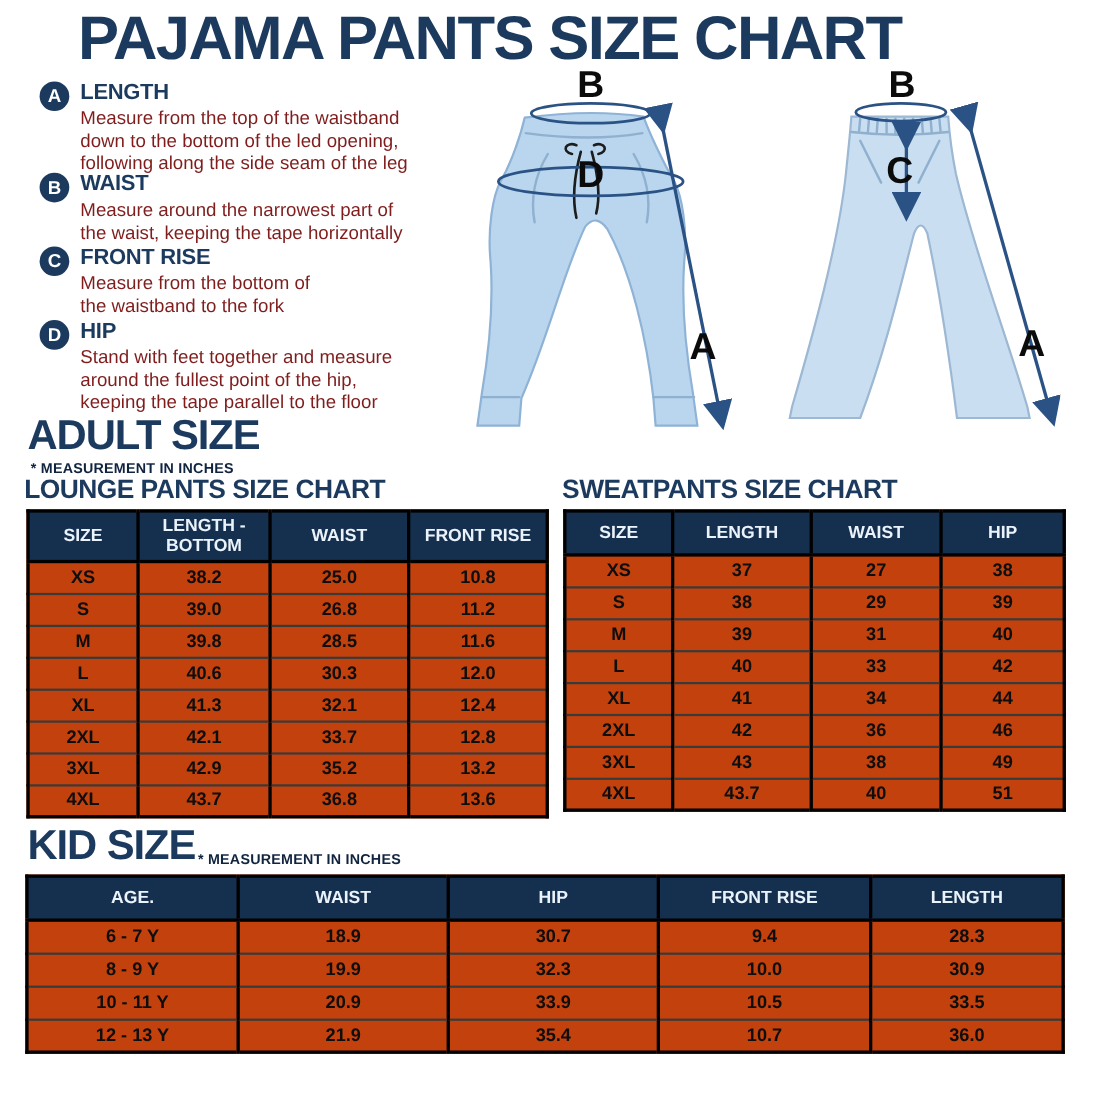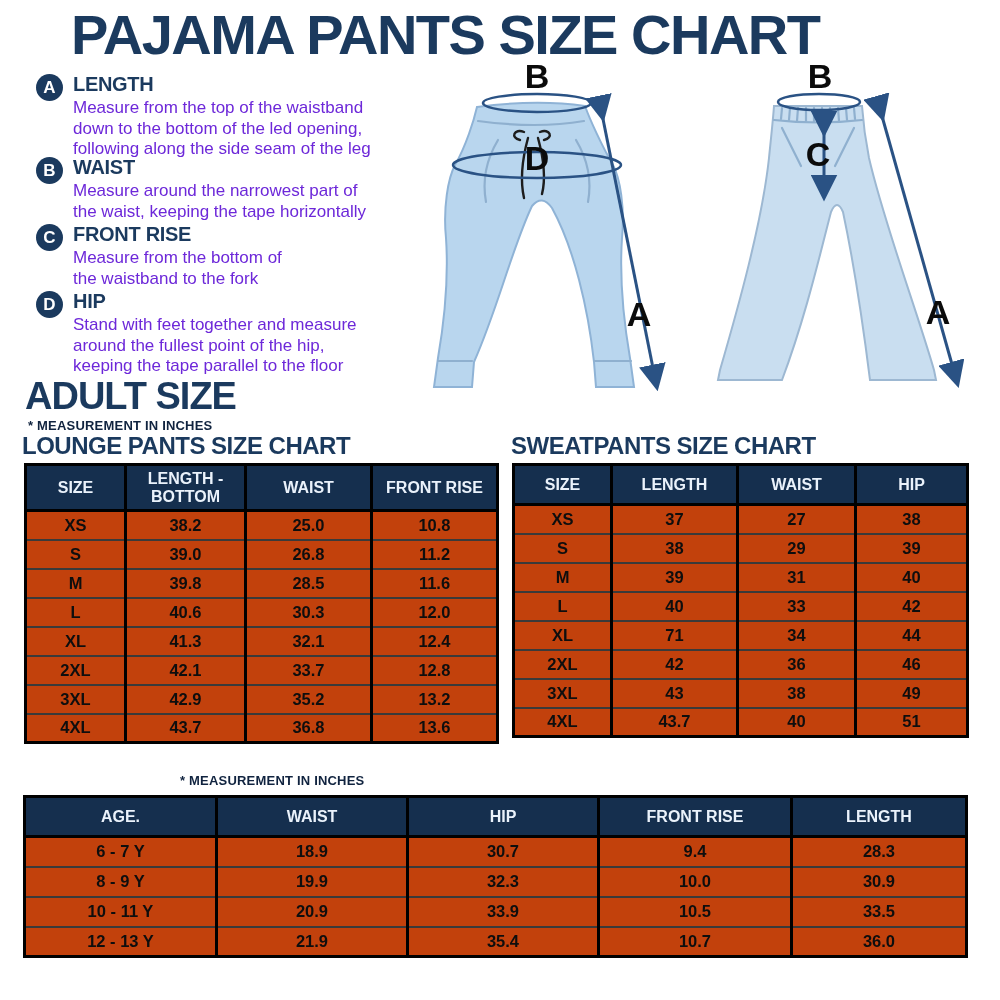--- a/index.html
+++ b/index.html
@@ -16,21 +16,21 @@
 
   .title{position:absolute;left:40px;top:2px;font-size:56px;font-weight:800;
          letter-spacing:-1.5px;color:var(--navy);white-space:nowrap;margin-left:31px;}
 
   
   .def{position:absolute;left:36px;display:flex;gap:10px;width:420px;}
   .badge{flex:0 0 auto;width:27px;height:27px;border-radius:50%;background:var(--navy);
          color:#fff;font-size:17px;font-weight:800;display:flex;align-items:center;
          justify-content:center;margin-top:1px;}
   .term{font-size:20px;font-weight:800;color:var(--navy);letter-spacing:-0.3px;}
-  .desc{font-size:17px;color:#6d28d9;line-height:20.5px;white-space:pre-line;margin-top:2px;}
+  .desc{font-size:17px;color:#7f1d1d;line-height:20.5px;white-space:pre-line;margin-top:2px;}
 
   
   .h-big{position:absolute;font-size:38px;font-weight:800;color:var(--navy);letter-spacing:-1px;}
   .note{position:absolute;font-size:13px;font-weight:700;color:#10233f;letter-spacing:0.2px;}
   .h-table{position:absolute;font-size:24px;font-weight:800;color:var(--navy);letter-spacing:-0.5px;}
 
   
   .sizetable{position:absolute;border-collapse:collapse;table-layout:fixed;background:#c2410c;
              border:3px solid #000;}
   .sizetable th{background:var(--table-header-bg);color:#eaf2fb;font-weight:700;font-size:16px;
@@ -285,21 +285,21 @@
           <td>40</td>
         </tr>
         <tr>
           <td>L</td>
           <td>40</td>
           <td>33</td>
           <td>42</td>
         </tr>
         <tr>
           <td>XL</td>
-          <td>71</td>
+          <td>41</td>
           <td>34</td>
           <td>44</td>
         </tr>
         <tr>
           <td>2XL</td>
           <td>42</td>
           <td>36</td>
           <td>46</td>
         </tr>
         <tr>
@@ -310,20 +310,21 @@
         </tr>
         <tr>
           <td>4XL</td>
           <td>43.7</td>
           <td>40</td>
           <td>51</td>
         </tr>
       </tbody>
     </table>
 
+  <h2 class="h-big" style="left:25px;top:748px">KID SIZE</h2>
   <div class="note" style="left:180px;top:773px">* MEASUREMENT IN INCHES</div>
 
   <table class="sizetable t-kid">
       <thead>
         <tr>
           <th>AGE.</th>
           <th>WAIST</th>
           <th>HIP</th>
           <th>FRONT RISE</th>
           <th>LENGTH</th>

